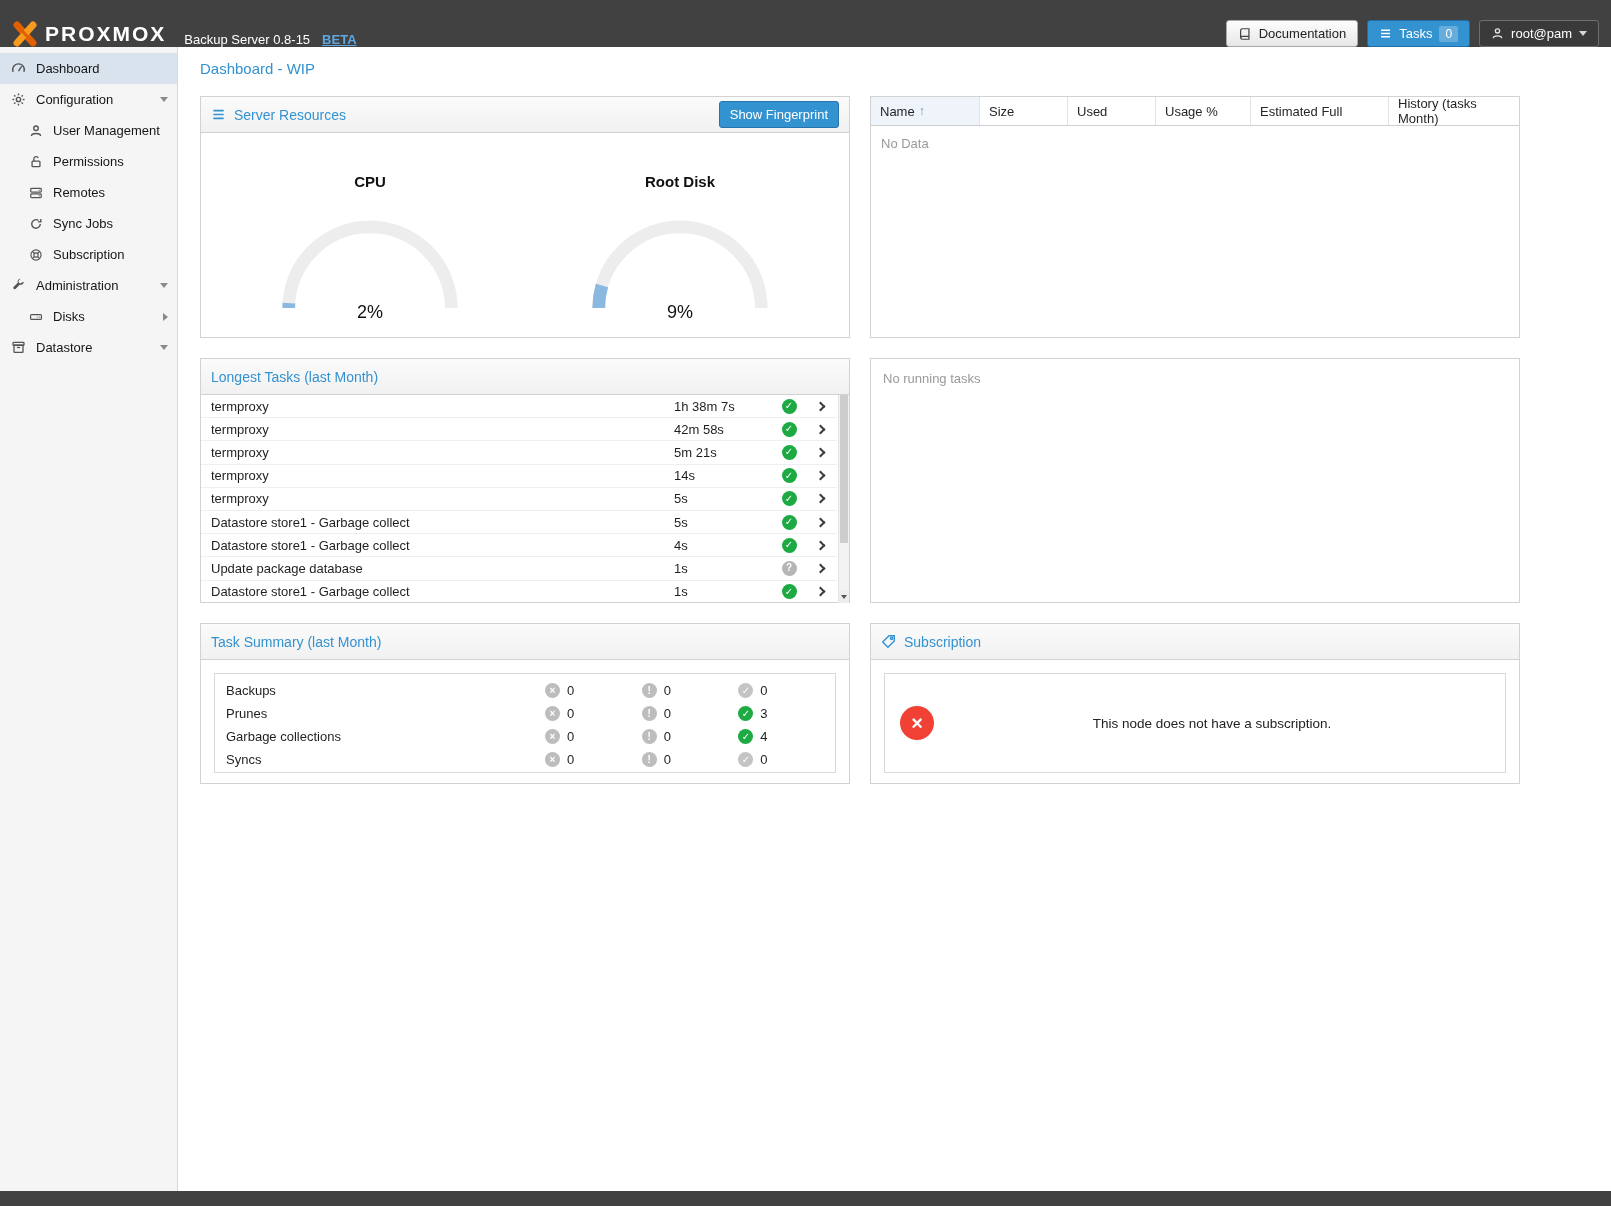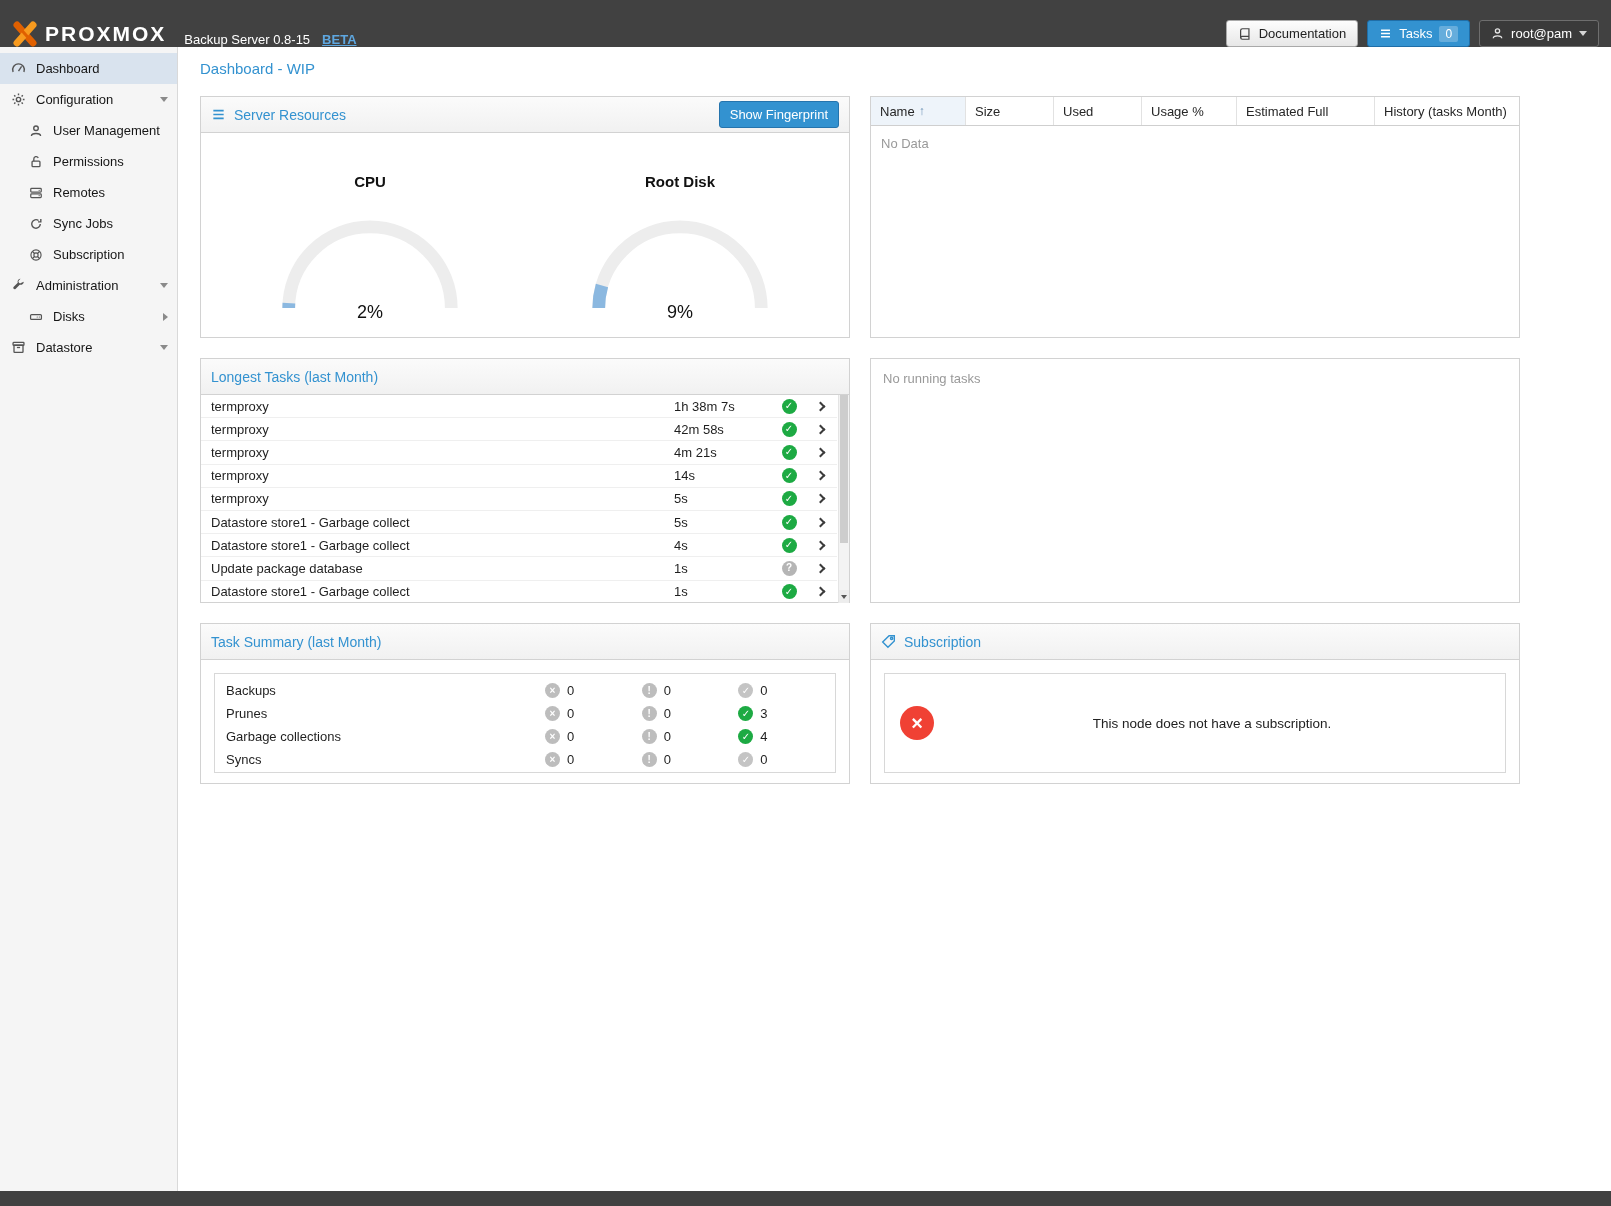--- a/index.html
+++ b/index.html
@@ -48,21 +48,21 @@
   .gauge-svg{width:186px;height:94px;display:block;margin:0 auto}
   .gauge-track{fill:none;stroke:#ededed;stroke-width:13}
   .gauge-fill{fill:none;stroke:var(--gauge);stroke-width:13}
   .gauge-value{position:absolute;bottom:0;left:0;right:0;font-size:18px;color:#111}
 
   
   .tbl-hd{display:flex;background:#fff;border-bottom:1px solid #cfcfcf}
   .th{padding:6px 9px;border-right:1px solid #e2e2e2;color:#262626;display:flex;align-items:center;gap:4px;height:28px}
   .th.sorted{background:#eef4fa}
   .sort-arrow{color:#6b92b5;font-size:12px}
-  .w-name{width:95px}.w-size{width:88px}.w-used{width:88px}.w-usage{width:95px}.w-est{width:138px}.w-hist{flex:1;border-right:none}
+  .w-name{width:109px}.w-size{width:88px}.w-used{width:88px}.w-usage{width:95px}.w-est{width:138px}.w-hist{flex:1;border-right:none}
   .no-data{color:#999;padding:10px 10px}
 
   
   .task-list{position:relative;height:208px;overflow:hidden}
   .t-rows{margin-right:12px}
   .t-row{display:flex;align-items:center;height:23.2px;border-bottom:1px solid #efefef;padding-left:10px;cursor:pointer}
   .t-name{flex:1}
   .t-dur{width:97px}
   .t-st{width:36px;display:flex;justify-content:center}
   .t-ch{width:30px;display:flex;justify-content:center}
@@ -292,21 +292,21 @@
               <span class="t-dur">42m 58s</span>
               <span class="t-st">
                   <span class="badge st-ok">✓</span>
                 </span>
               <span class="t-ch">
                   <span class="chev"></span>
                 </span>
             </div>
             <div class="t-row">
               <span class="t-name">termproxy</span>
-              <span class="t-dur">4m 21s</span>
+              <span class="t-dur">5m 21s</span>
               <span class="t-st">
                   <span class="badge st-ok">✓</span>
                 </span>
               <span class="t-ch">
                   <span class="chev"></span>
                 </span>
             </div>
             <div class="t-row">
               <span class="t-name">termproxy</span>
               <span class="t-dur">14s</span>

